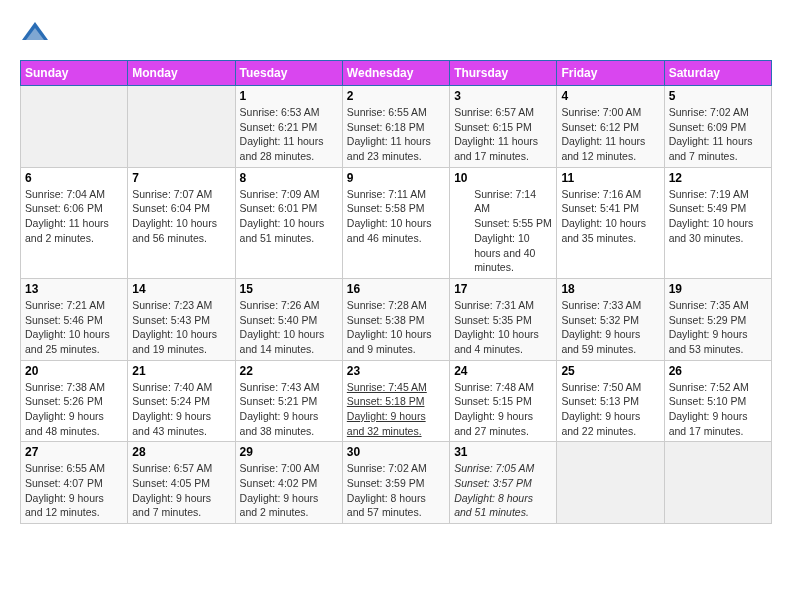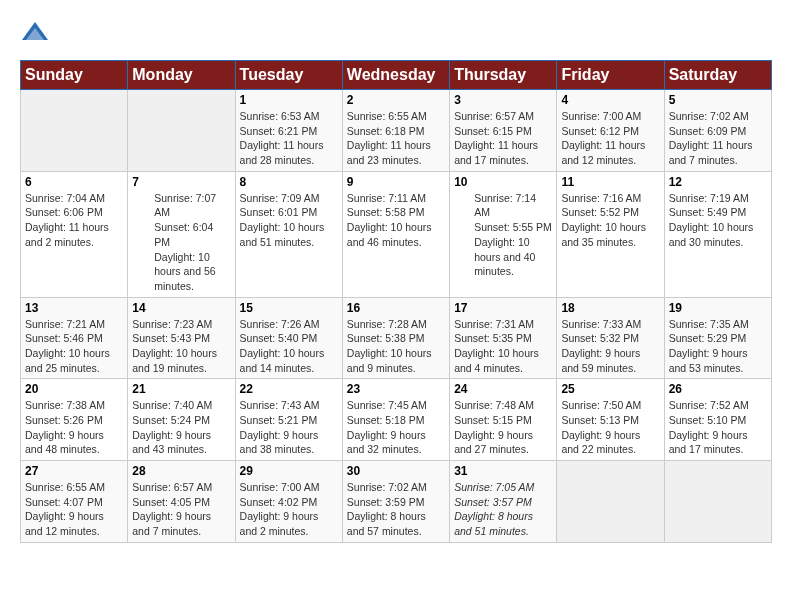--- a/index.html
+++ b/index.html
@@ -51,25 +51,25 @@
     .location {
       font-size: 16px;
       color: #555;
     }
     table {
       width: 100%;
       border-collapse: collapse;
       font-size: 11px;
     }
     thead tr th {
-      background: #7f1d1d;
+      background: #d946ef;
       color: #fff;
       padding: 5px 4px;
       text-align: left;
-      font-size: 16px;
+      font-size: 12px;
       border: 1px solid #2a6db5;
     }
     tbody tr td {
       border: 1px solid #ccc;
       vertical-align: top;
       padding: 3px 4px;
       min-height: 80px;
       width: 14.28%;
     }
     .day-num {
@@ -162,21 +162,21 @@
       </tr>
       <tr>
         <td>
           <span class="day-num">6</span>
           <div class="day-info" style="white-space: pre-line;">Sunrise: 7:04 AM
 Sunset: 6:06 PM
 Daylight: 11 hours and 2 minutes.</div>
         </td>
         <td>
           <span class="day-num">7</span>
-          <div class="day-info" style="white-space: pre-line; margin-left: 22px;">Sunrise: 7:07 AM
+          <div class="day-info" style="white-space: pre-line;">Sunrise: 7:07 AM
 Sunset: 6:04 PM
 Daylight: 10 hours and 56 minutes.</div>
         </td>
         <td>
           <span class="day-num">8</span>
           <div class="day-info" style="white-space: pre-line;">Sunrise: 7:09 AM
 Sunset: 6:01 PM
 Daylight: 10 hours and 51 minutes.</div>
         </td>
         <td>
@@ -187,21 +187,21 @@
         </td>
         <td>
           <span class="day-num">10</span>
           <div class="day-info" style="white-space: pre-line; margin-left: 20px;">Sunrise: 7:14 AM
 Sunset: 5:55 PM
 Daylight: 10 hours and 40 minutes.</div>
         </td>
         <td>
           <span class="day-num">11</span>
           <div class="day-info" style="white-space: pre-line;">Sunrise: 7:16 AM
-Sunset: 5:52 PM
+Sunset: 5:41 PM
 Daylight: 10 hours and 35 minutes.</div>
         </td>
         <td>
           <span class="day-num">12</span>
           <div class="day-info" style="white-space: pre-line;">Sunrise: 7:19 AM
 Sunset: 5:49 PM
 Daylight: 10 hours and 30 minutes.</div>
         </td>
       </tr>
       <tr>
@@ -262,21 +262,21 @@
 Daylight: 9 hours and 43 minutes.</div>
         </td>
         <td>
           <span class="day-num">22</span>
           <div class="day-info" style="white-space: pre-line;">Sunrise: 7:43 AM
 Sunset: 5:21 PM
 Daylight: 9 hours and 38 minutes.</div>
         </td>
         <td>
           <span class="day-num">23</span>
-          <div class="day-info" style="white-space: pre-line;">Sunrise: 7:45 AM
+          <div class="day-info" style="white-space: pre-line; text-decoration: underline;">Sunrise: 7:45 AM
 Sunset: 5:18 PM
 Daylight: 9 hours and 32 minutes.</div>
         </td>
         <td>
           <span class="day-num">24</span>
           <div class="day-info" style="white-space: pre-line;">Sunrise: 7:48 AM
 Sunset: 5:15 PM
 Daylight: 9 hours and 27 minutes.</div>
         </td>
         <td>

